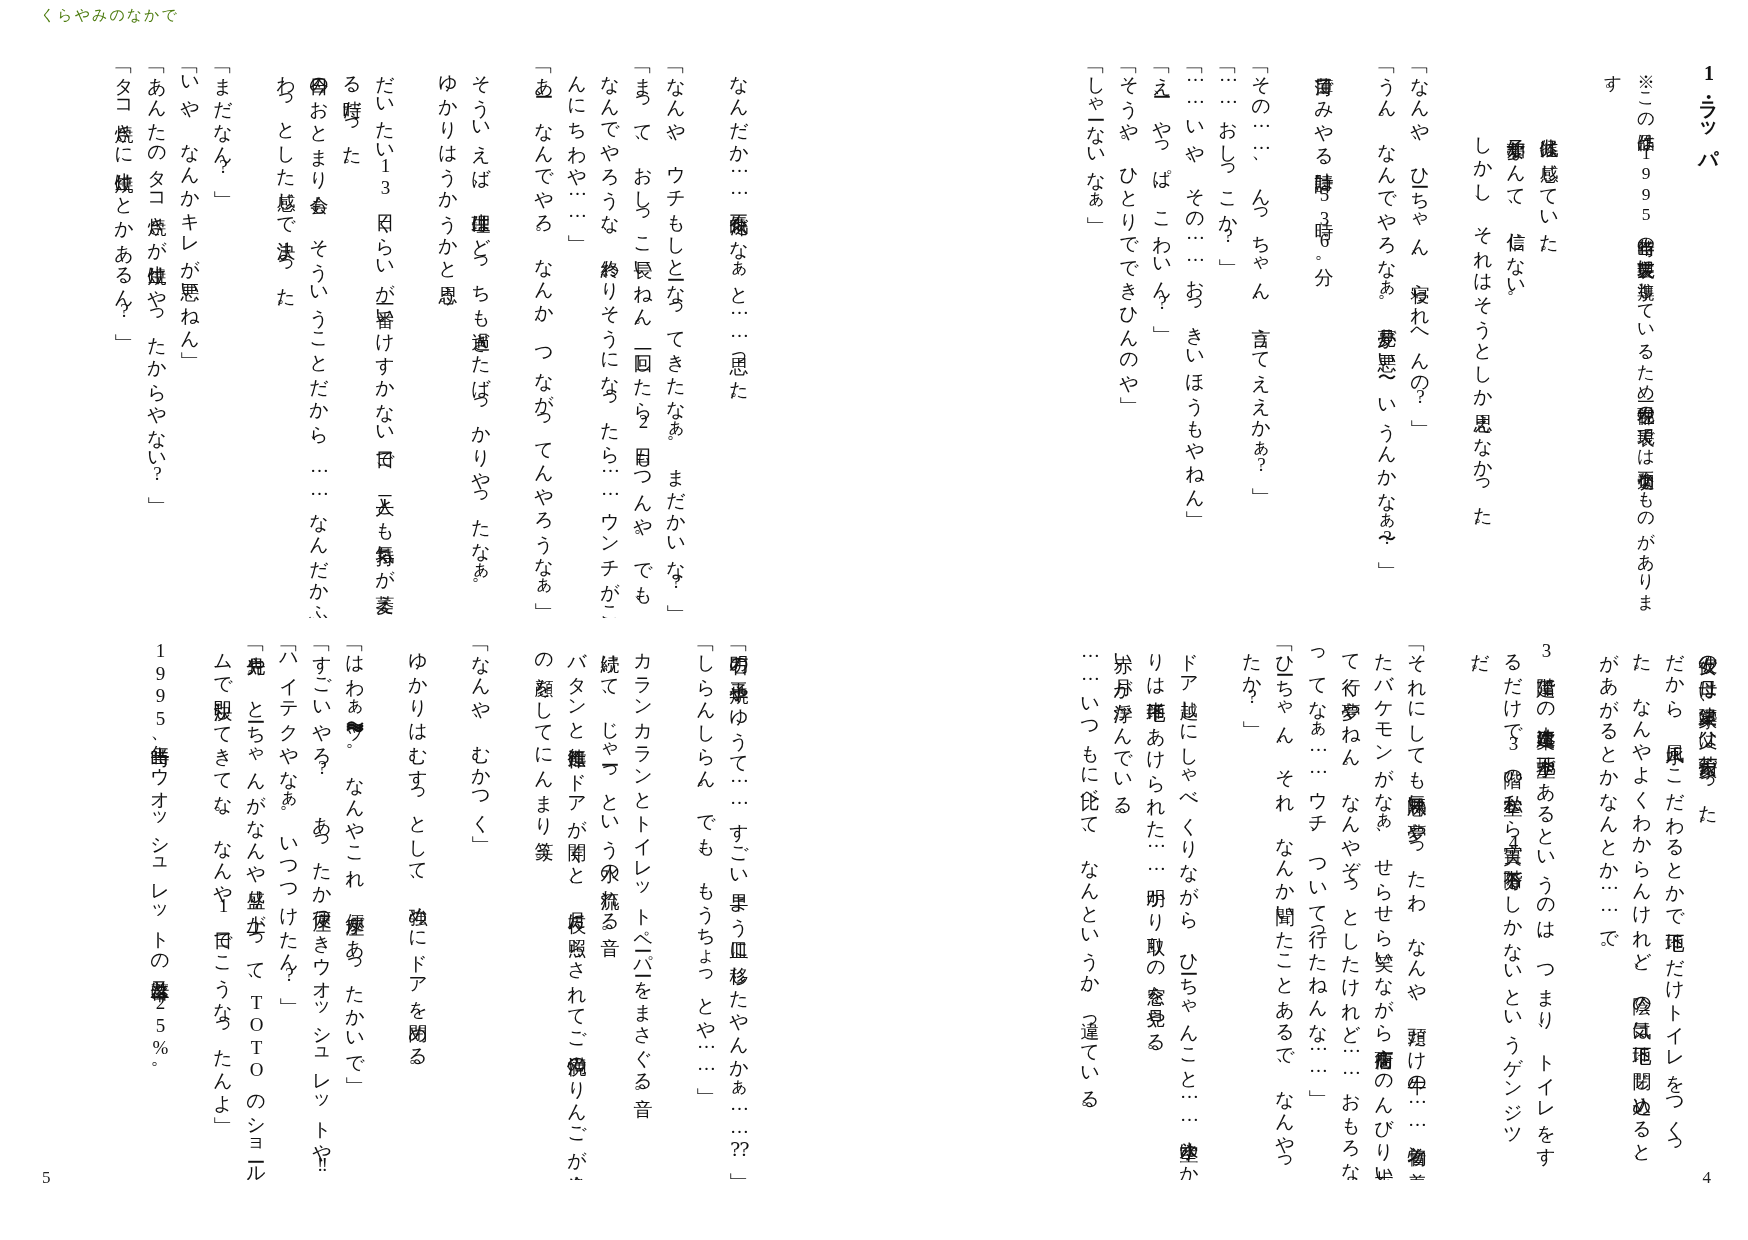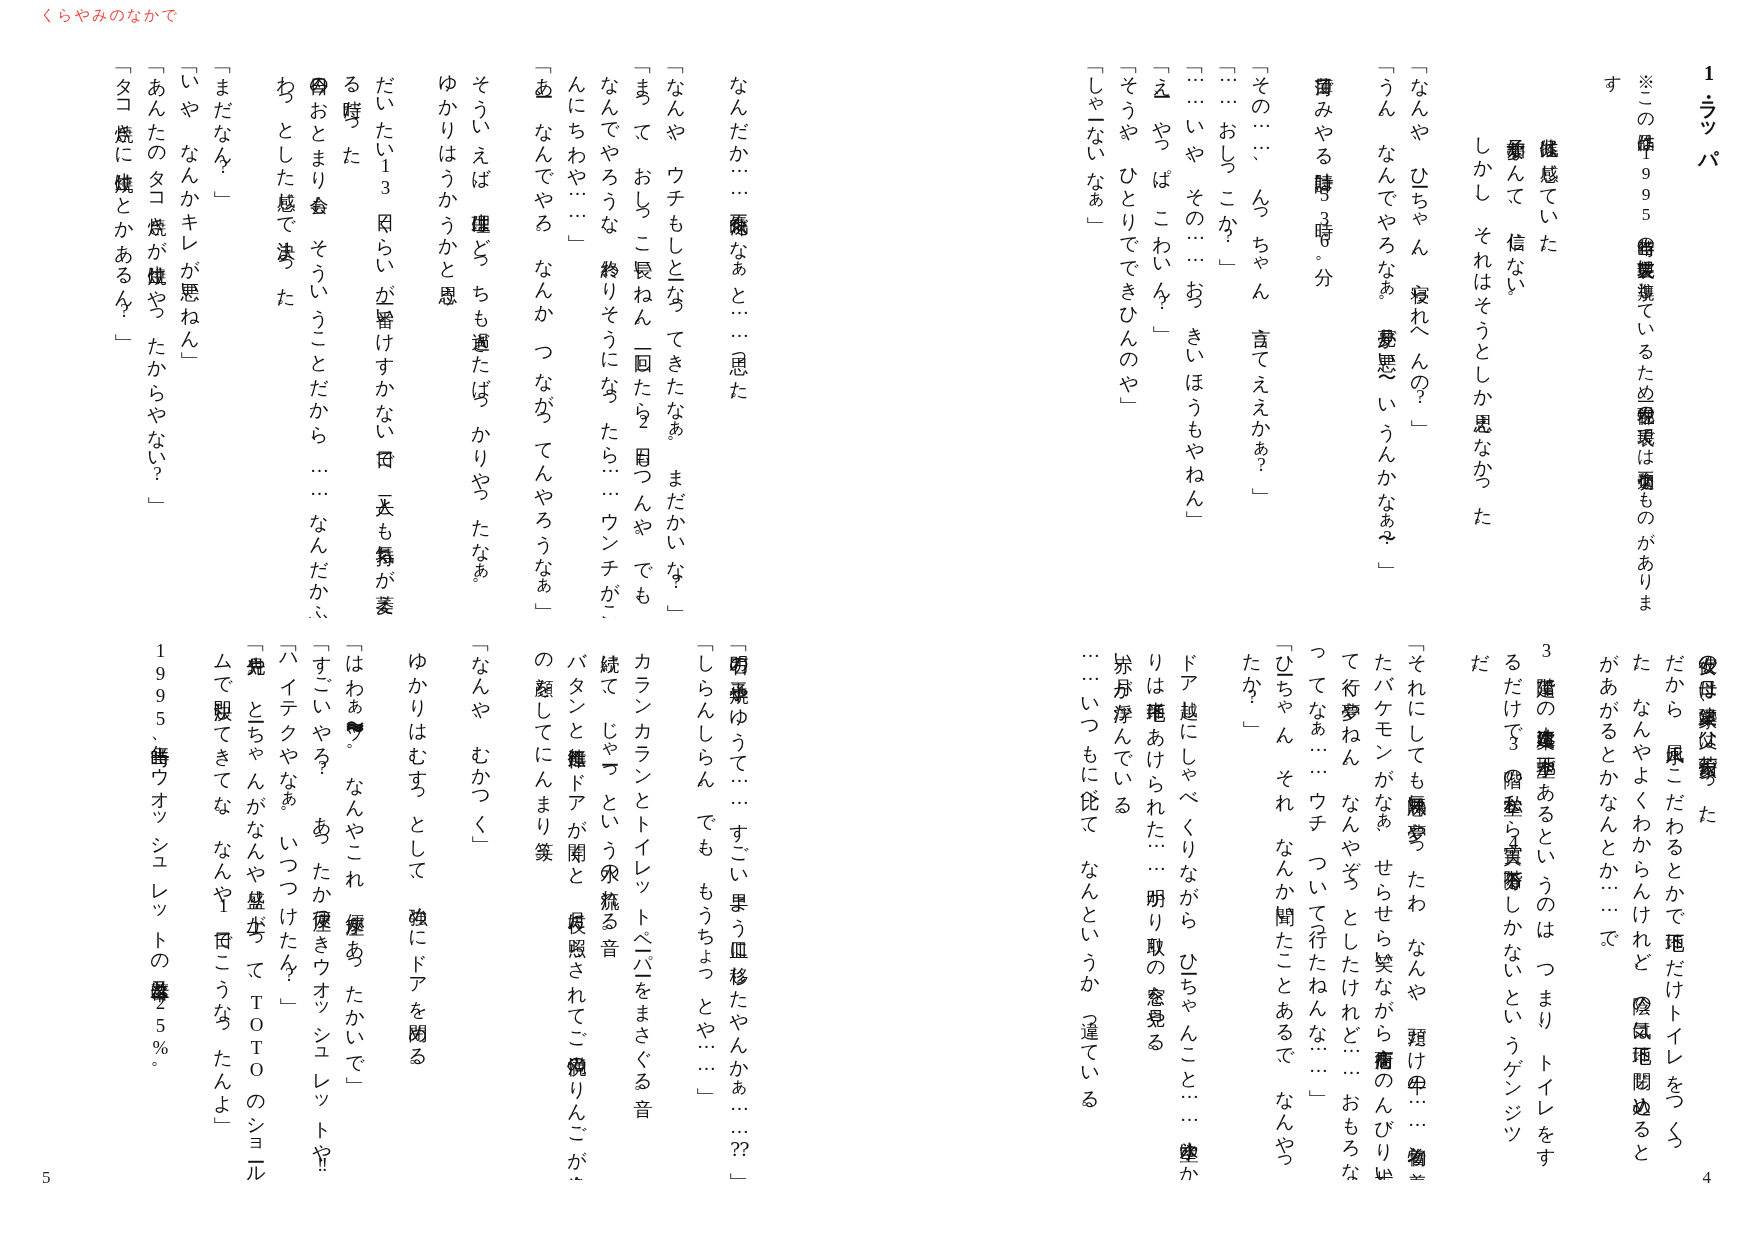--- a/index.html
+++ b/index.html
@@ -7,21 +7,21 @@
     width: 1748px; height: 1240px;
     background: #ffffff;
     color: #121212;
     font-family: "Liberation Serif", "DejaVu Serif", serif;
     position: relative;
     overflow: hidden;
   }
   .running-header {
     position: absolute; top: 6px; left: 40px;
     font-family: "Liberation Sans", "DejaVu Sans", sans-serif;
-    font-size: 15px; color: #ef4444; letter-spacing: 2px;
+    font-size: 15px; color: #4d7c0f; letter-spacing: 2px;
   }
   .page { position: absolute; top: 0; height: 1240px; }
   .page-left  { left: 40px;  width: 716px; }
   .page-right { left: 988px; width: 737px; }
   .band {
     position: absolute; left: 0; right: 0;
     writing-mode: vertical-rl;
     -webkit-writing-mode: vertical-rl;
     text-orientation: upright;
     -webkit-text-orientation: upright;

